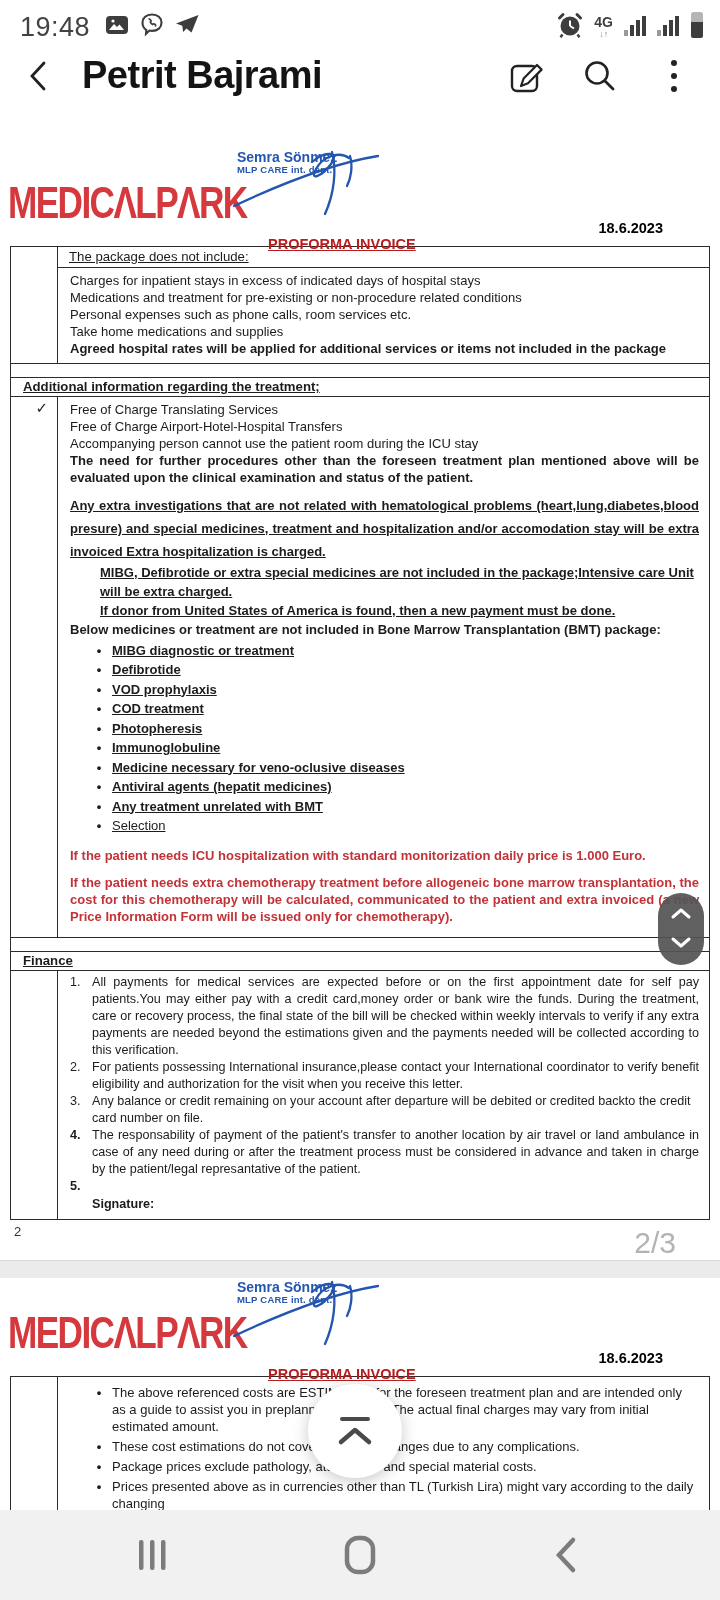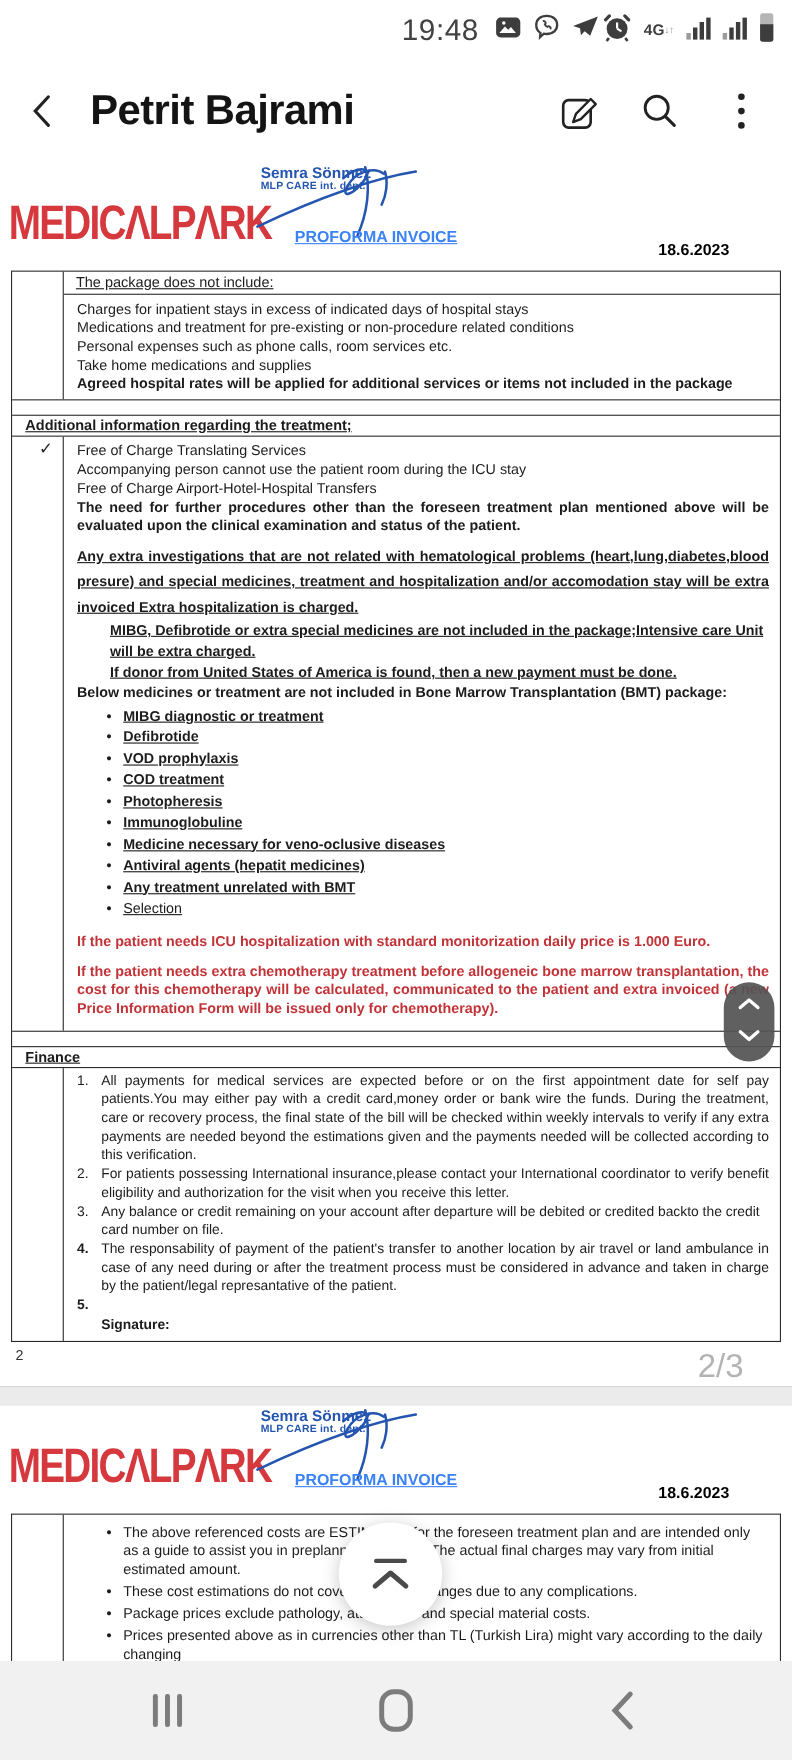--- a/index.html
+++ b/index.html
@@ -3,40 +3,40 @@
 <meta charset="utf-8">
 <style>
   html,body{margin:0;padding:0;}
   body{
     width:720px;height:1600px;position:relative;overflow:hidden;
     background:#ffffff;
     font-family:"Liberation Sans","DejaVu Sans",sans-serif;
     color:#1c1c1c;
   }
   
-  .statusbar{height:54px;display:flex;justify-content:flex-end;align-items:center;padding:0 14px 0 20px;background:#fff;}
+  .statusbar{height:54px;display:flex;justify-content:space-between;align-items:center;padding:0 14px 0 20px;background:#fff;}
   .sb-left,.sb-right{display:flex;align-items:center;gap:7px;}
   .sb-time{font-size:27px;color:#424242;letter-spacing:.5px;margin-right:6px;}
-  .sb-net{display:flex;flex-direction:row;align-items:center;line-height:1;margin:16px 2px;}
+  .sb-net{display:flex;flex-direction:column;align-items:center;line-height:1;margin:16px 2px;}
   .sb-net .g{font-size:14px;font-weight:700;color:#3d3d3d;}
   .sb-net .arr{font-size:9px;color:#8f8f8f;margin-top:1px;}
   
-  .appheader{height:94px;display:flex;align-items:center;padding:0 24px;background:#fff;}
+  .appheader{height:94px;display:flex;align-items:flex-start;padding:0 24px;background:#fff;}
   .ah-back{width:34px;height:44px;display:flex;align-items:center;}
   .ah-title{font-size:38px;font-weight:700;color:#141414;margin-left:24px;letter-spacing:-.5px;}
   .ah-spacer{flex:1;}
   .ah-ic{width:44px;height:44px;display:flex;align-items:center;justify-content:center;margin-left:30px;}
   
   .dochead{position:relative;height:96px;}
   .logo{position:absolute;left:8px;top:30px;color:#d5383d;font-weight:700;font-size:44px;letter-spacing:-2px;transform:scaleX(.80);transform-origin:left center;white-space:nowrap;}
   .stamp{position:absolute;left:237px;top:2px;color:#2456b0;line-height:1.1;}
   .stamp-name{font-size:14px;font-weight:700;}
   .stamp-dept{font-size:9.5px;font-weight:700;letter-spacing:.2px;}
   .scribble{position:absolute;left:228px;top:-4px;}
-  .inv-title{position:absolute;left:268px;top:60px;font-size:14.5px;font-weight:700;text-decoration:underline;color:#3b82f6;}
+  .inv-title{position:absolute;left:268px;top:88px;font-size:14.5px;font-weight:700;text-decoration:underline;color:#b91c1c;}
   .inv-date{position:absolute;right:57px;top:72px;font-size:14.5px;font-weight:700;color:#000000;}
   .doctable{margin:2px 10px 0 10px;border:1.6px solid #2b2b2b;}
   .sec{display:flex;}
   .bt{border-top:1.4px solid #2b2b2b;}
   .gut{width:46px;flex:none;border-right:1.4px solid #2b2b2b;position:relative;}
   .gut .check{position:absolute;top:2px;right:9px;font-size:15px;color:#222;}
   .secbody{flex:1;min-width:0;}
   .hrow{border-bottom:1.4px solid #2b2b2b;padding:2px 10px 3px 11px;font-size:13.2px;font-weight:400;text-decoration:underline;}
   .fullhdr{padding:1px 12px 2px 12px;font-size:13.2px;font-weight:700;text-decoration:underline;border-bottom:1.4px solid #2b2b2b;}
   .gaprow{height:13px;}
@@ -218,22 +218,22 @@
     <div class="fullhdr bt" style="border-bottom:none;">Additional information regarding the treatment;</div>
     <div class="sec bt">
       <div class="gut">
           <span class="check">✓</span>
         </div>
       <div class="secbody">
         <div class="cellpad">
           <div>
 
           <div>Free of Charge Translating Services</div>
+              <div>Free of Charge Airport-Hotel-Hospital Transfers</div>
               <div>Accompanying person cannot use the patient room during the ICU stay</div>
-              <div>Free of Charge Airport-Hotel-Hospital Transfers</div>
             </div>
           <div class="add-bold">The need for further procedures other than the foreseen treatment plan mentioned above will be evaluated upon the clinical examination and status of the patient.</div>
           <div class="sp8"></div>
           <div class="upara">Any extra investigations that are not related with hematological problems (heart,lung,diabetes,blood presure) and special medicines, treatment and hospitalization and/or accomodation stay will be extra invoiced   Extra hospitalization is charged.</div>
           <div class="indent">
             <div class="mpara">MIBG, Defibrotide or extra special medicines are not included in the package;Intensive care Unit will be extra charged.</div>
             <div class="mpara">If donor from United States of America is found, then a new payment must be done.</div>
           </div>
           <div class="belowhdr">Below medicines or treatment are not included in Bone Marrow Transplantation (BMT) package:</div>
           <div class="bmt-list">

